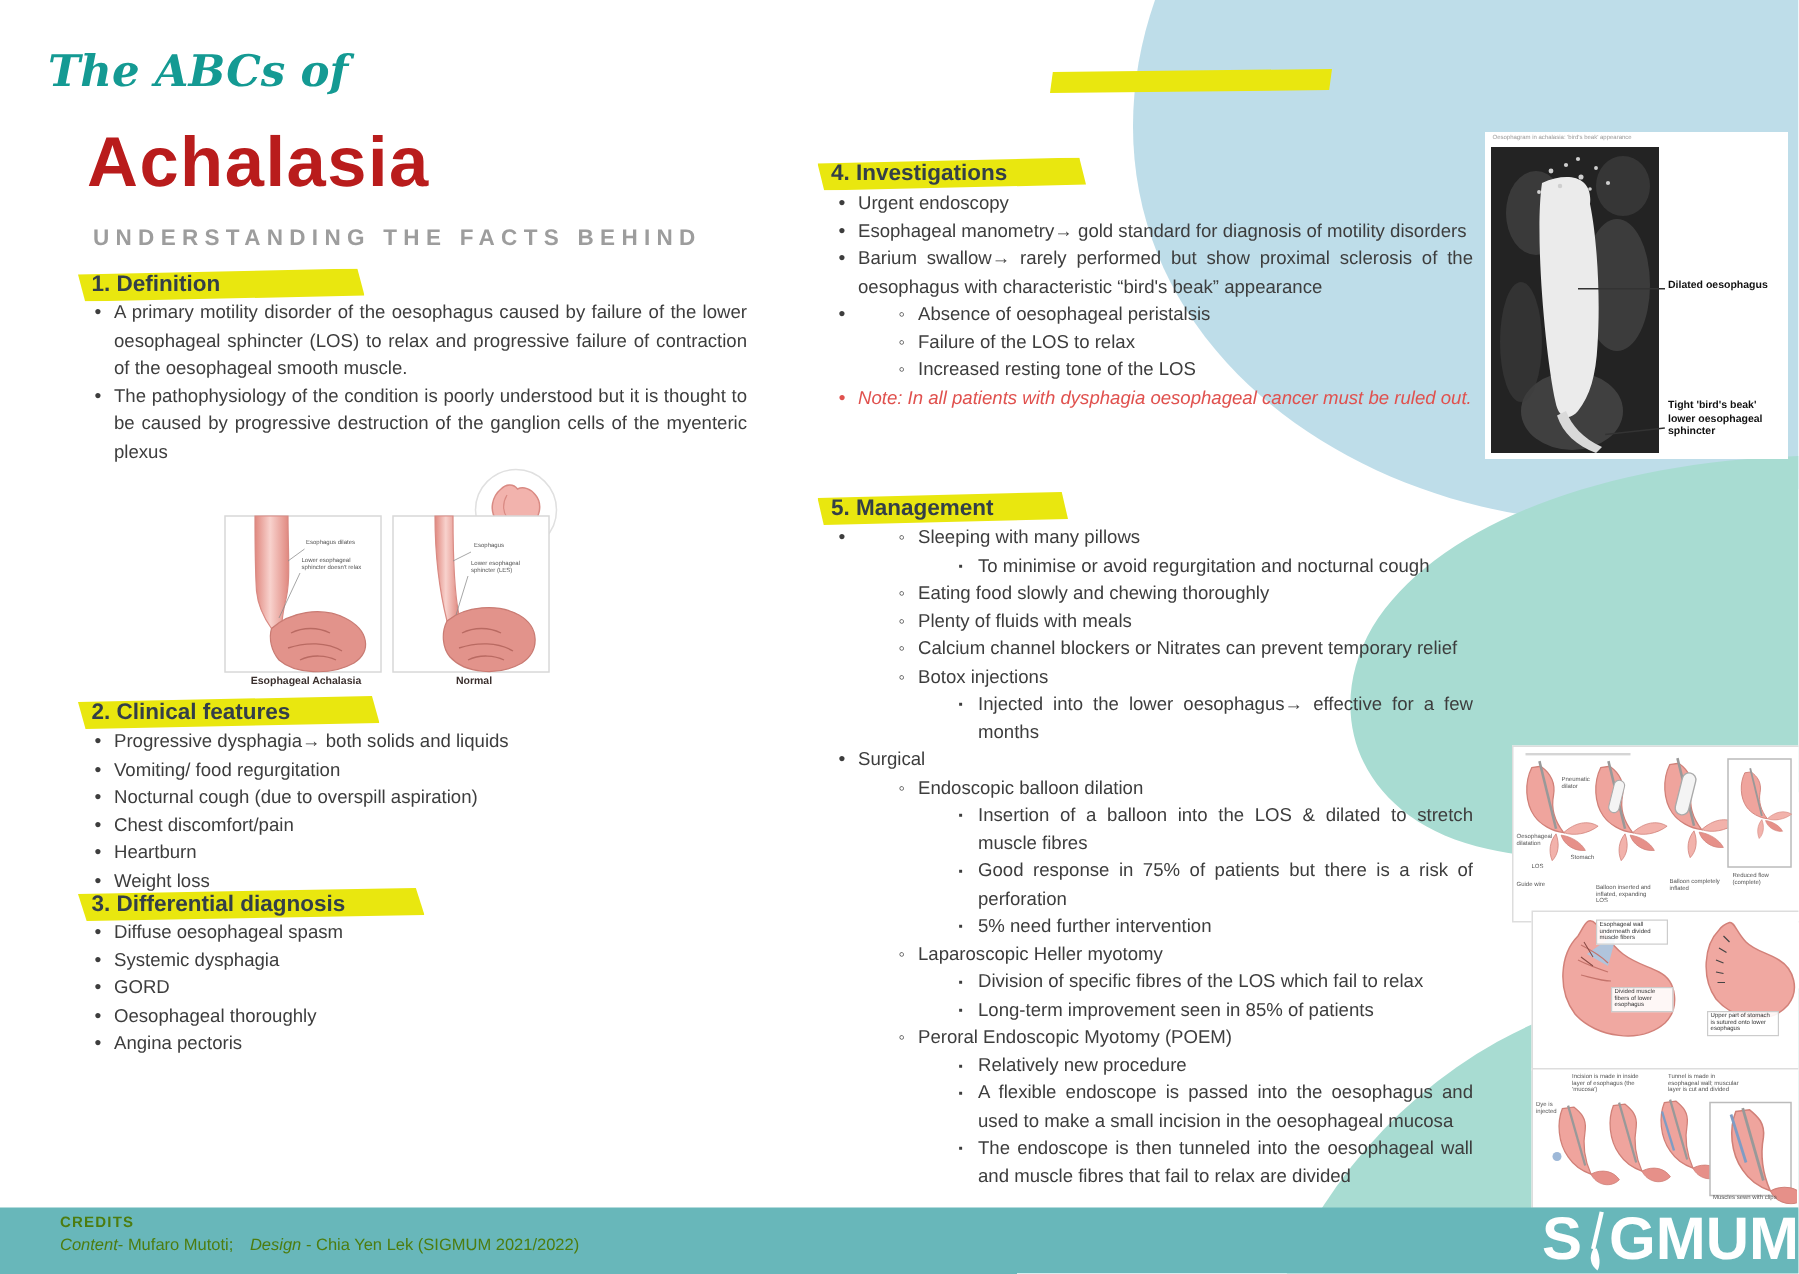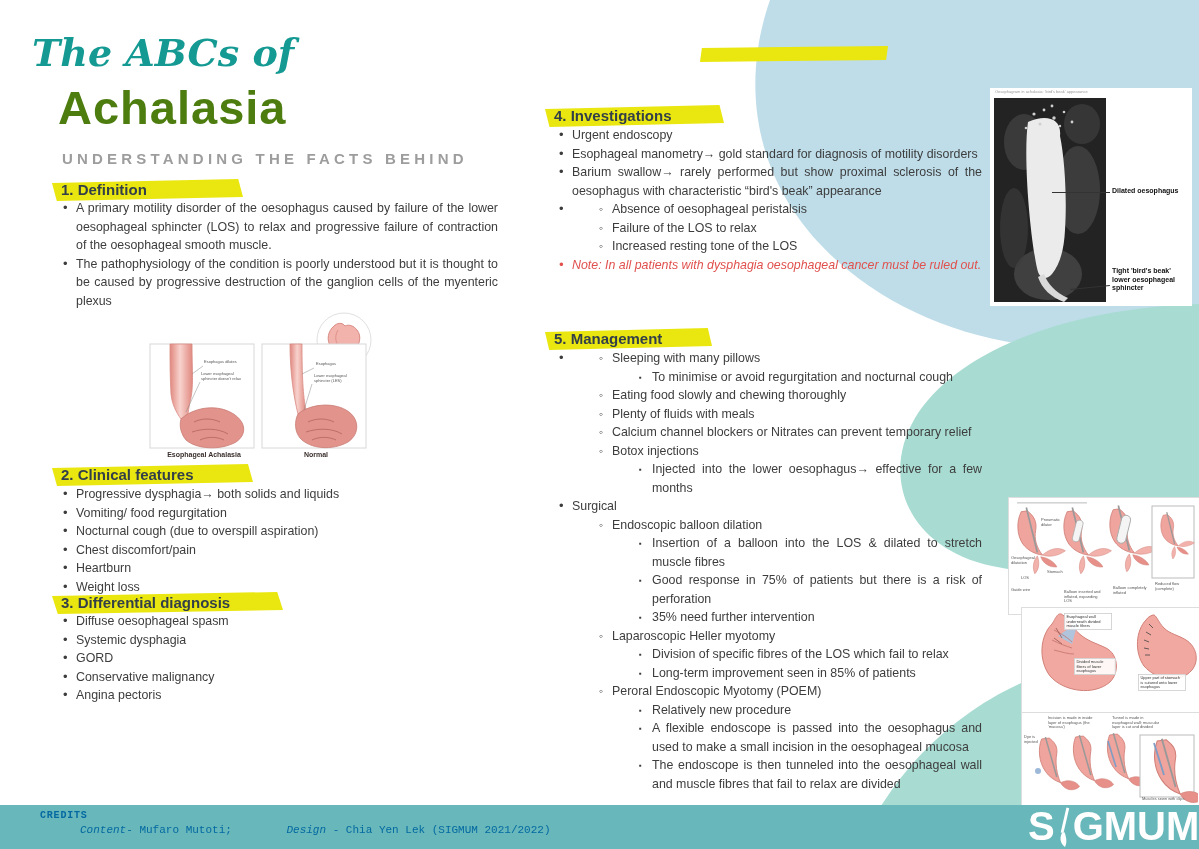--- a/index.html
+++ b/index.html
@@ -4,23 +4,23 @@
 <style>
   html,body{margin:0;padding:0;}
   body{
     width:1199px;height:849px;position:relative;overflow:hidden;
     font-family:"Liberation Sans",sans-serif;background:#ffffff;color:#3d3d3d;
   }
   
   #bg{position:absolute;left:0;top:0;width:1199px;height:849px;}
   
   #title-script{position:absolute;left:32px;top:30px;font-family:"DejaVu Serif",serif;
-    font-style:italic;font-weight:bold;font-size:38px;color:#149a93;}
+    font-style:italic;font-weight:bold;font-size:29px;color:#149a93;}
   #title-main{position:absolute;left:58px;top:80px;font-size:47px;font-weight:800;
-    color:#4d7c0f;letter-spacing:1px;}
+    color:#b91c1c;letter-spacing:1px;}
   #subtitle{position:absolute;left:62px;top:150px;font-size:15px;font-weight:bold;
     color:#9d9d9d;letter-spacing:4.2px;}
   
   .sec-h{position:absolute;z-index:1;font-size:15px;font-weight:bold;color:#333f48;
     padding:2px 10px 3px 9px;white-space:nowrap;}
   .sec-h::before{content:"";position:absolute;inset:0;background:#e9e70f;z-index:-1;
     clip-path:polygon(0 18%,97.5% 0,100% 82%,2.5% 100%);}
   #accent-bar{position:absolute;left:700px;top:46px;width:188px;height:16px;background:#e9e70f;
     clip-path:polygon(1% 12%,100% 0,99% 88%,0 100%);}
   
@@ -45,24 +45,24 @@
   .figcap{position:absolute;font-size:7px;font-weight:bold;color:#3a2f2d;text-align:center;}
   .xlbl{position:absolute;font-size:7px;line-height:8.5px;font-weight:bold;color:#111;}
   .hline{position:absolute;background:#333;height:1px;}
   #fig-anatomy{left:148px;top:310px;width:225px;height:156px;}
   #fig-xray{left:990px;top:88px;width:202px;height:218px;background:#fff;}
   #fig-balloon{left:1008px;top:497px;width:191px;height:116px;background:#fff;border:1px solid #ddd;}
   #fig-heller{left:1021px;top:607px;width:178px;height:105px;background:#fff;border:1px solid #ddd;}
   #fig-poem{left:1021px;top:712px;width:178px;height:92px;background:#fff;border:1px solid #ddd;}
   
   #footer-bar{position:absolute;left:0;top:805px;width:1199px;height:44px;background:#68b7ba;}
-  #credits{position:absolute;left:40px;top:810px;color:#0369a1;font-family:Liberation Mono, monospace;}
+  #credits{position:absolute;left:40px;top:810px;color:#4d7c0f;}
   #credits .l1{font-size:10px;font-weight:bold;letter-spacing:.8px;}
   #credits .l2{font-size:11px;margin-top:3px;}
-  #credits .it{font-style:italic;margin-left:40px;}
+  #credits .it{font-style:italic;}
   #credits .sp{margin-right:8px;}
   #logo{position:absolute;left:1028px;top:804px;display:flex;align-items:center;
     color:#fff;font-weight:bold;font-size:40px;letter-spacing:0;}
   #logo svg{margin:0 1px;}
 </style>
 </head>
 <body>
 
 <svg id="bg" viewBox="0 0 1199 849" aria-hidden="true">
   <path d="M770,0 C742,80 752,170 818,242 C884,314 990,352 1092,348 C1135,346 1172,338 1199,326 L1199,0 Z" fill="#bedde9"></path>
@@ -131,21 +131,21 @@
       <li>
         <span class="blt">•</span>
         <span class="txt">Systemic dysphagia</span>
       </li>
       <li>
         <span class="blt">•</span>
         <span class="txt">GORD</span>
       </li>
       <li>
         <span class="blt">•</span>
-        <span class="txt">Conservative malignancy</span>
+        <span class="txt">Oesophageal thoroughly</span>
       </li>
       <li>
         <span class="blt">•</span>
         <span class="txt">Angina pectoris</span>
       </li>
     </ul>
   </div>
 <div class="list" style="left:556px;top:126px;width:426px;">
     <ul class="lvl0">
       <li>
@@ -233,21 +233,21 @@
               <li>
                 <span class="blt">▪</span>
                 <span class="txt">Insertion of a balloon into the LOS &amp; dilated to stretch muscle fibres</span>
               </li>
               <li>
                 <span class="blt">▪</span>
                 <span class="txt">Good response in 75% of patients but there is a risk of perforation</span>
               </li>
               <li>
                 <span class="blt">▪</span>
-                <span class="txt">35% need further intervention</span>
+                <span class="txt">5% need further intervention</span>
               </li>
             </ul>
           </li>
           <li>
             <span class="blt">◦</span>
             <span class="txt">Laparoscopic Heller myotomy</span>
             <ul class="lvl2">
               <li>
                 <span class="blt">▪</span>
                 <span class="txt">Division of specific fibres of the LOS which fail to relax</span>

